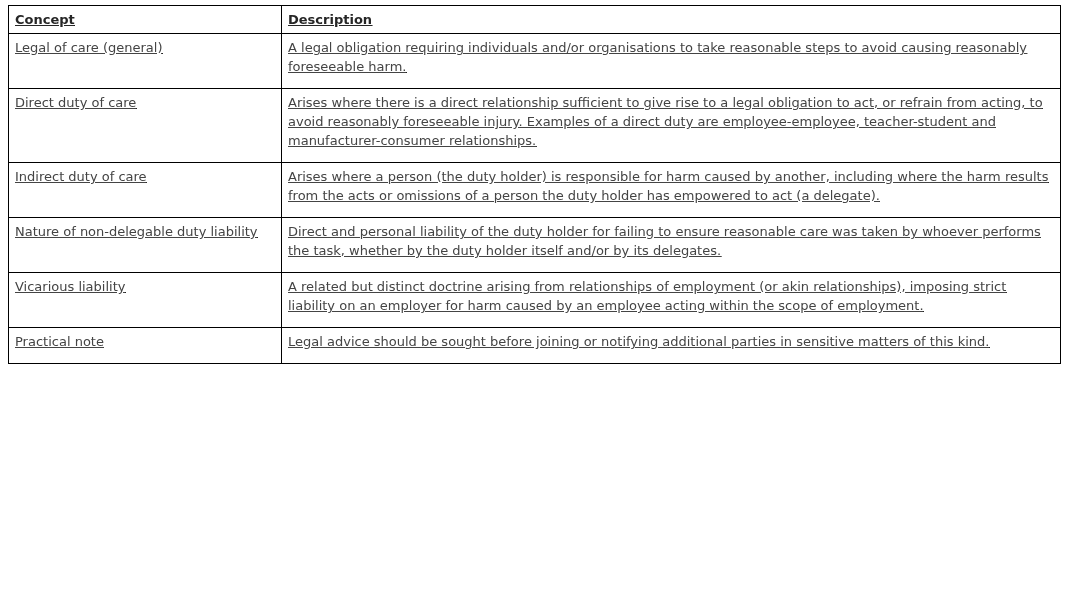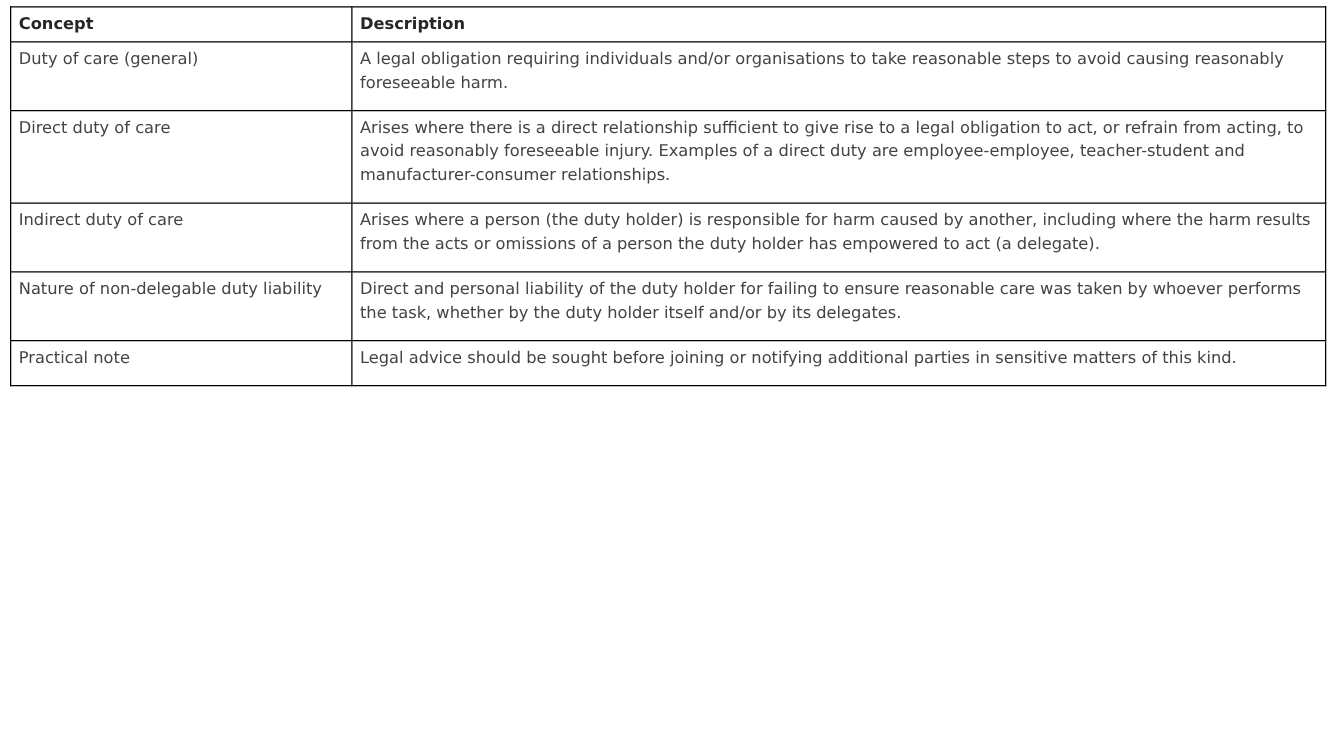--- a/index.html
+++ b/index.html
@@ -1,21 +1,21 @@
 <!DOCTYPE html>
 <html style="--border-color: #000000; --header-text: #262626; --body-text: #444444; --bg: #ffffff;"><head>
 <meta charset="utf-8">
 <style>
   :root {
     --border-color: #000000;
     --header-text: #262626;
     --body-text: #444444;
     --bg: #ffffff;
   }
-  * { box-sizing: border-box; }
+  * { box-sizing: border-box; text-decoration: underline; }
   html, body {
     margin: 0;
     padding: 0;
     background: var(--bg);
     width: 1070px;
     height: 600px;
     overflow: hidden;
     font-family: "DejaVu Sans", "Liberation Sans", sans-serif;
   }
   .page {
@@ -61,34 +61,38 @@
       <col class="description-col">
     </colgroup>
     <thead>
       <tr>
         <th>Concept</th>
         <th>Description</th>
       </tr>
     </thead>
     <tbody>
         <tr>
-          <td>Duty of care (general)</td>
+          <td>Legal of care (general)</td>
           <td>A legal obligation requiring individuals and/or organisations to take reasonable steps to avoid causing reasonably foreseeable harm.</td>
         </tr>
         <tr>
           <td>Direct duty of care</td>
           <td>Arises where there is a direct relationship sufficient to give rise to a legal obligation to act, or refrain from acting, to avoid reasonably foreseeable injury. Examples of a direct duty are employee-employee, teacher-student and manufacturer-consumer relationships.</td>
         </tr>
         <tr>
           <td>Indirect duty of care</td>
           <td>Arises where a person (the duty holder) is responsible for harm caused by another, including where the harm results from the acts or omissions of a person the duty holder has empowered to act (a delegate).</td>
         </tr>
         <tr>
           <td>Nature of non-delegable duty liability</td>
           <td>Direct and personal liability of the duty holder for failing to ensure reasonable care was taken by whoever performs the task, whether by the duty holder itself and/or by its delegates.</td>
         </tr>
         <tr>
+          <td>Vicarious liability</td>
+          <td>A related but distinct doctrine arising from relationships of employment (or akin relationships), imposing strict liability on an employer for harm caused by an employee acting within the scope of employment.</td>
+        </tr>
+        <tr>
           <td>Practical note</td>
           <td>Legal advice should be sought before joining or notifying additional parties in sensitive matters of this kind.</td>
         </tr>
       </tbody>
   </table>
 </div>
 
 </body></html>

